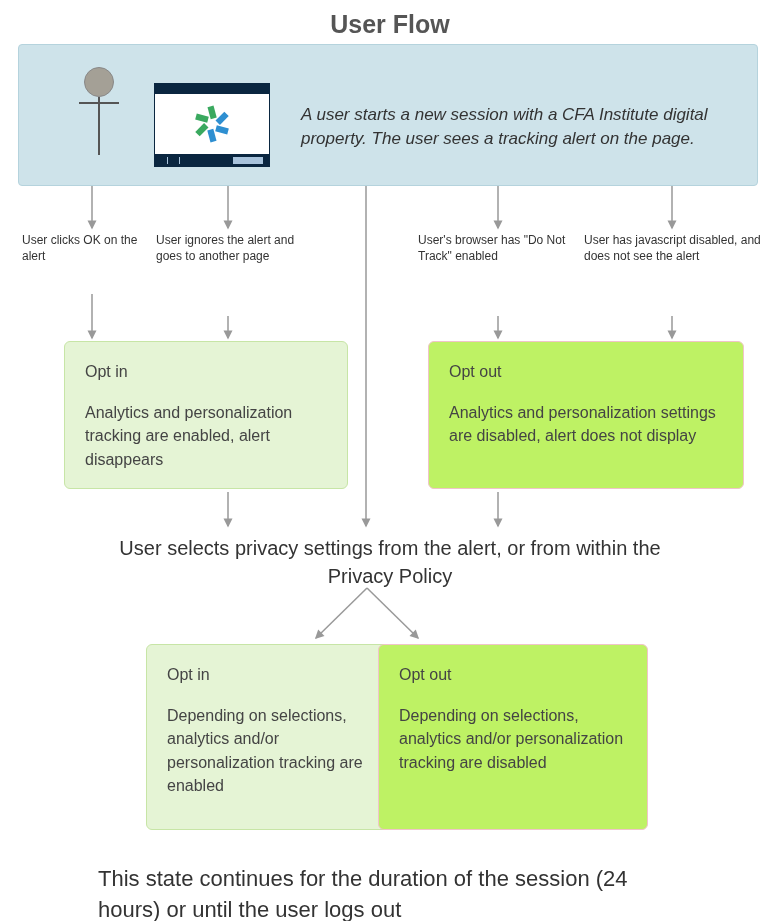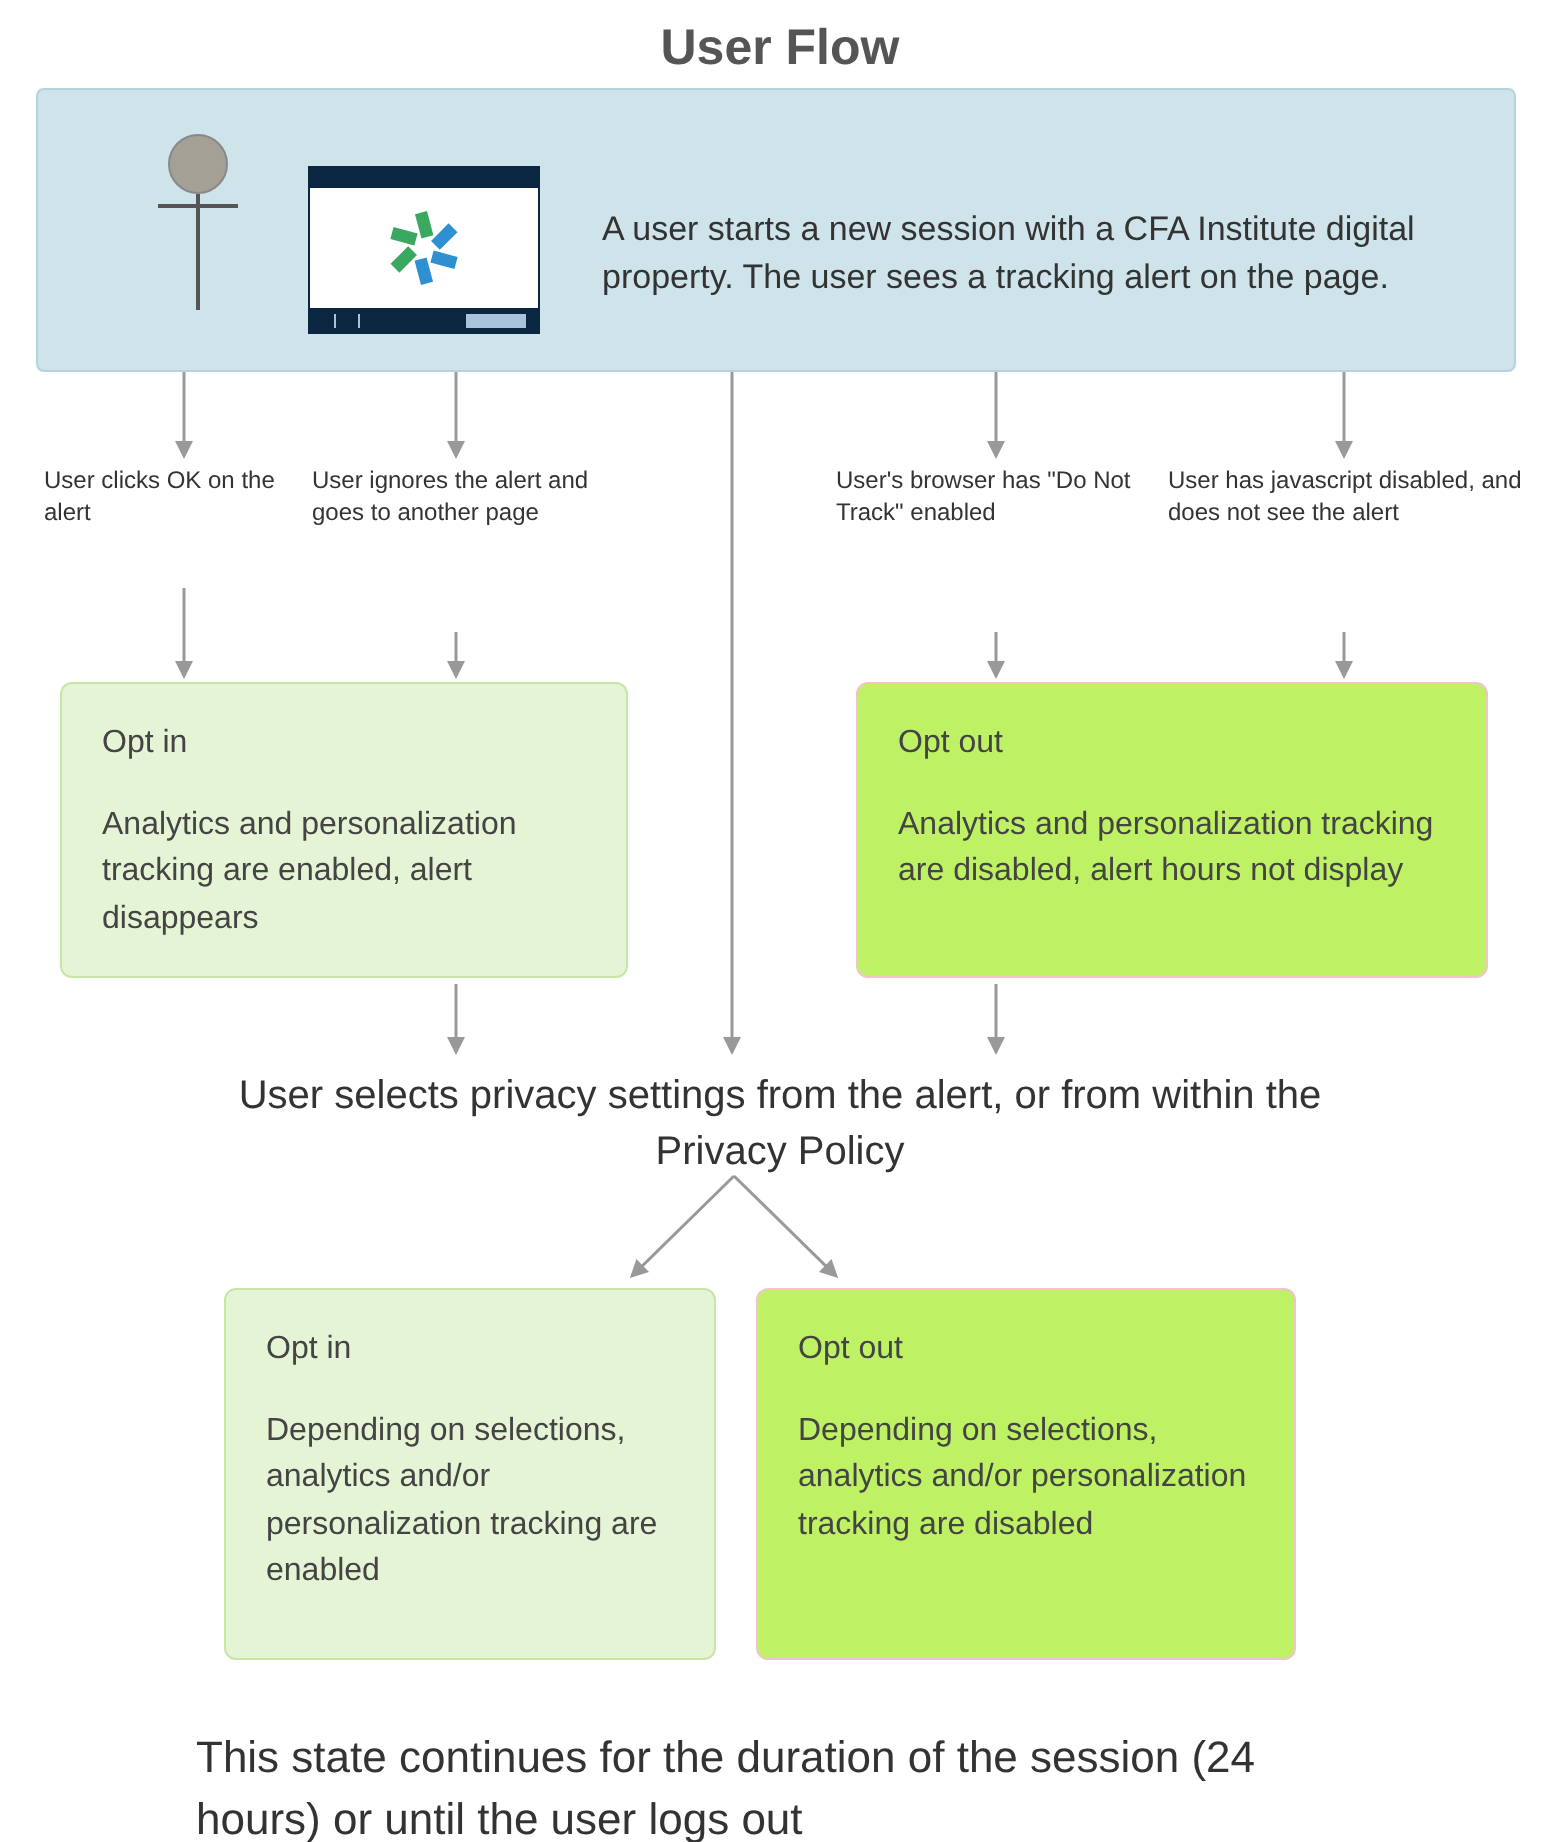--- a/index.html
+++ b/index.html
@@ -24,20 +24,21 @@
     position: absolute;
     left: 18px;
     top: 44px;
     width: 740px;
     height: 142px;
     background: #cee3ea;
     border: 1px solid #b5d3dd;
     border-radius: 4px;
     display: flex;
     align-items: center;
+    font-style: italic;
   }
   .user-icon {
     position: absolute;
     left: 55px;
     top: 22px;
     width: 50px;
     height: 100px;
   }
   .user-icon .head {
     width: 30px; height: 30px;
@@ -96,21 +97,21 @@
     border: 1px solid;
   }
   .box .head {
     font-size: 16px;
     margin-bottom: 18px;
     background: none;
     border: none;
     width: auto; height: auto;
     border-radius: 0;
   }
-  .green { background: #e5f4d5; border-color: #c7e5a6; }
+  .green { background: #e5f4d5; border-color: #c7e5a6; margin-left: 34px; }
   .pink  { background: #bef264; border-color: #f0c4c8; }
 
   .mid-label {
     position: absolute;
     width: 560px;
     text-align: center;
     font-size: 20px;
     line-height: 1.4;
     color: #333;
   }
@@ -194,21 +195,21 @@
 <div class="branch-label" style="left:156px; top:232px; width:155px;">User ignores the alert and goes to another page</div>
 <div class="branch-label" style="left:418px; top:232px; width:166px;">User's browser has "Do Not Track" enabled</div>
 <div class="branch-label" style="left:584px; top:232px; width:188px;">User has javascript disabled, and does not see the alert</div>
 
 <div class="box green" style="left:30px; top:341px; width:284px; height:148px;">
   <div class="head">Opt in</div>
   <div>Analytics and personalization tracking are enabled, alert disappears</div>
 </div>
 <div class="box pink" style="left:428px; top:341px; width:316px; height:148px;">
   <div class="head">Opt out</div>
-  <div>Analytics and personalization tracking are disabled, alert hours not display</div>
+  <div>Analytics and personalization settings are disabled, alert does not display</div>
 </div>
 
 <div class="mid-label" style="left:110px; top:534px;">User selects privacy settings from the alert, or from within the Privacy Policy</div>
 
 <div class="box green" style="left:112px; top:644px; width:246px; height:186px;">
   <div class="head">Opt in</div>
   <div>Depending on selections, analytics and/or personalization tracking are enabled</div>
 </div>
 <div class="box pink" style="left:378px; top:644px; width:270px; height:186px;">
   <div class="head">Opt out</div>

